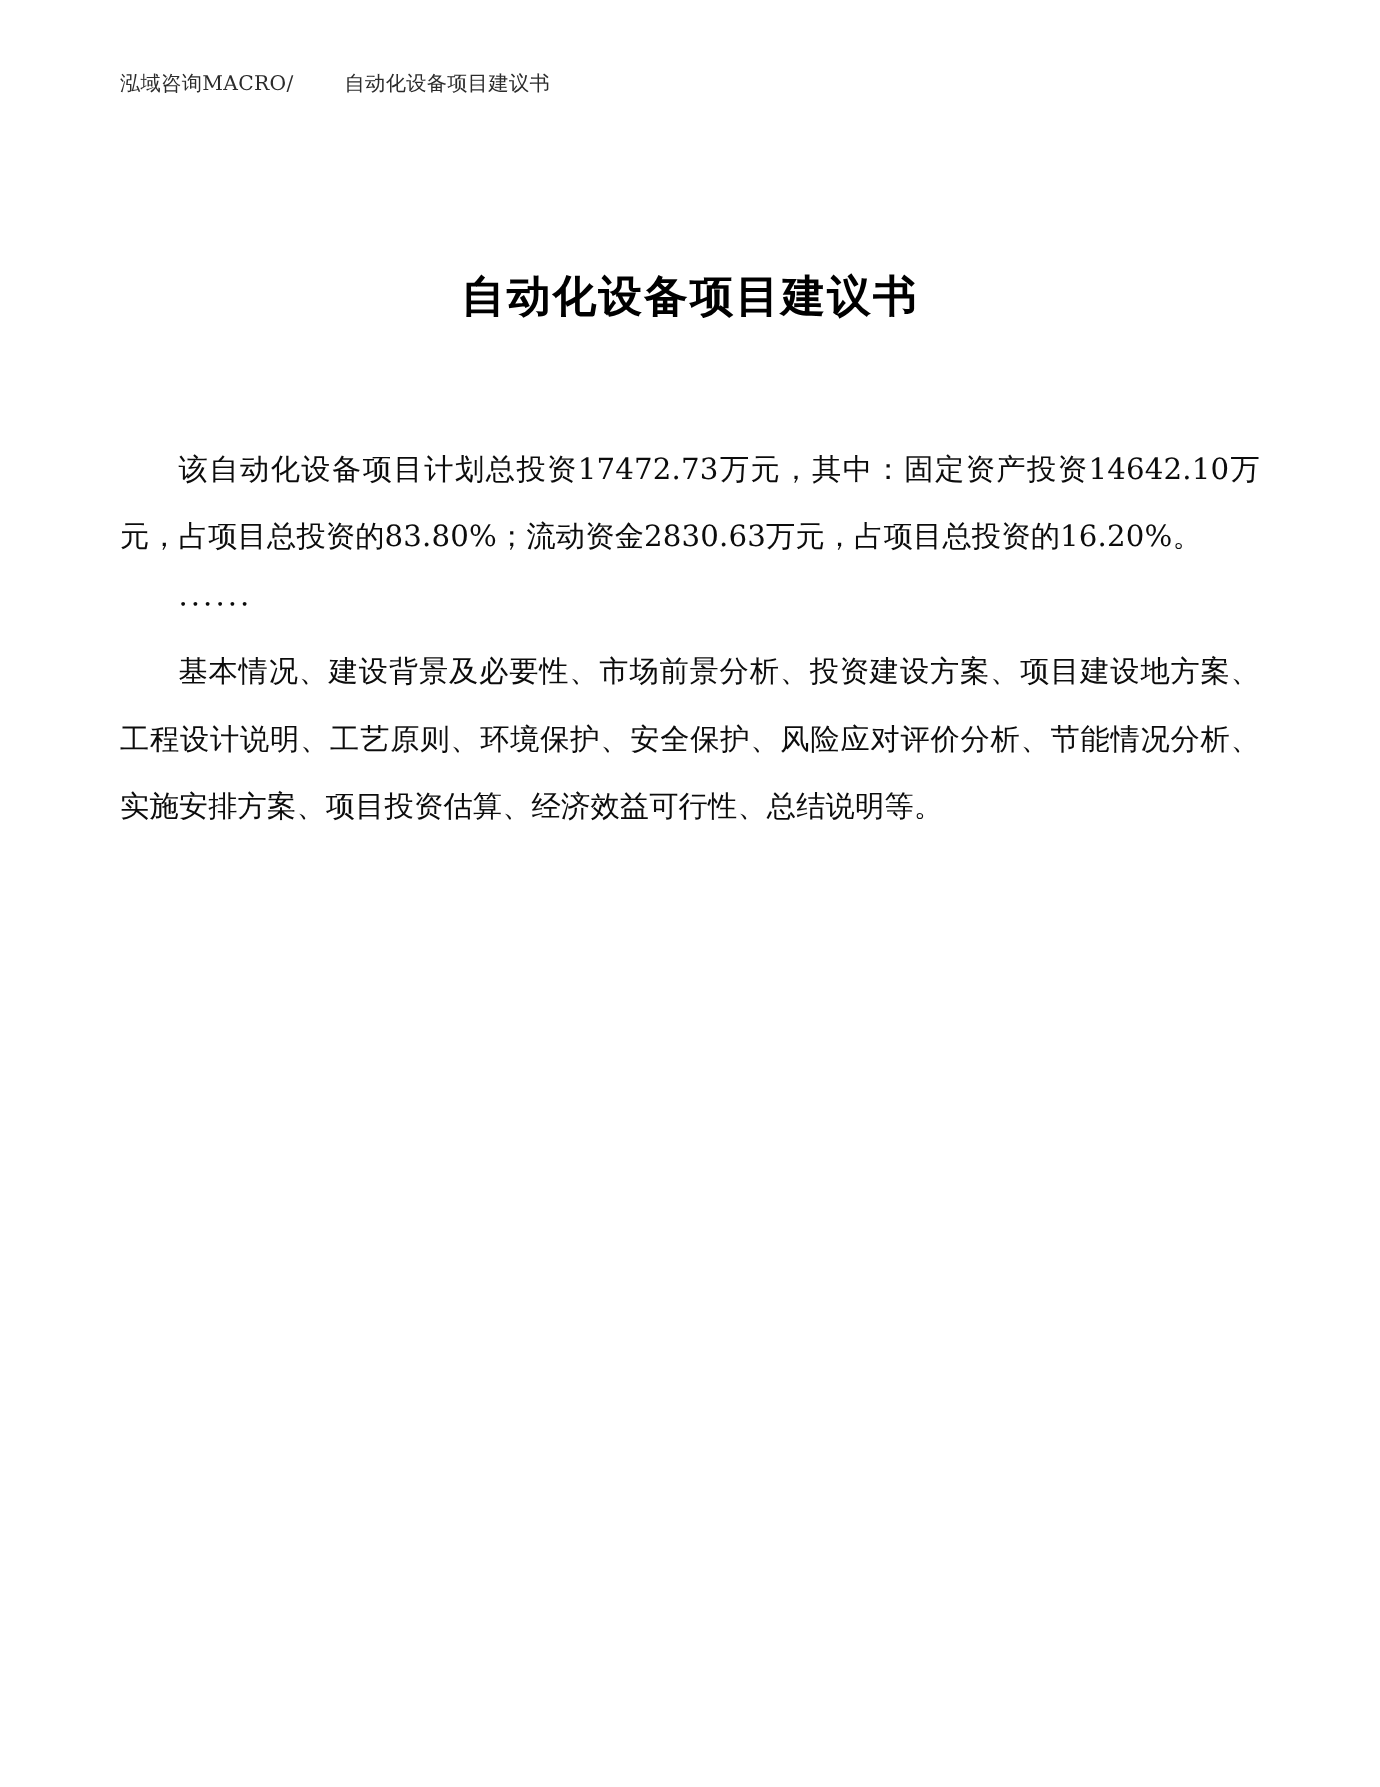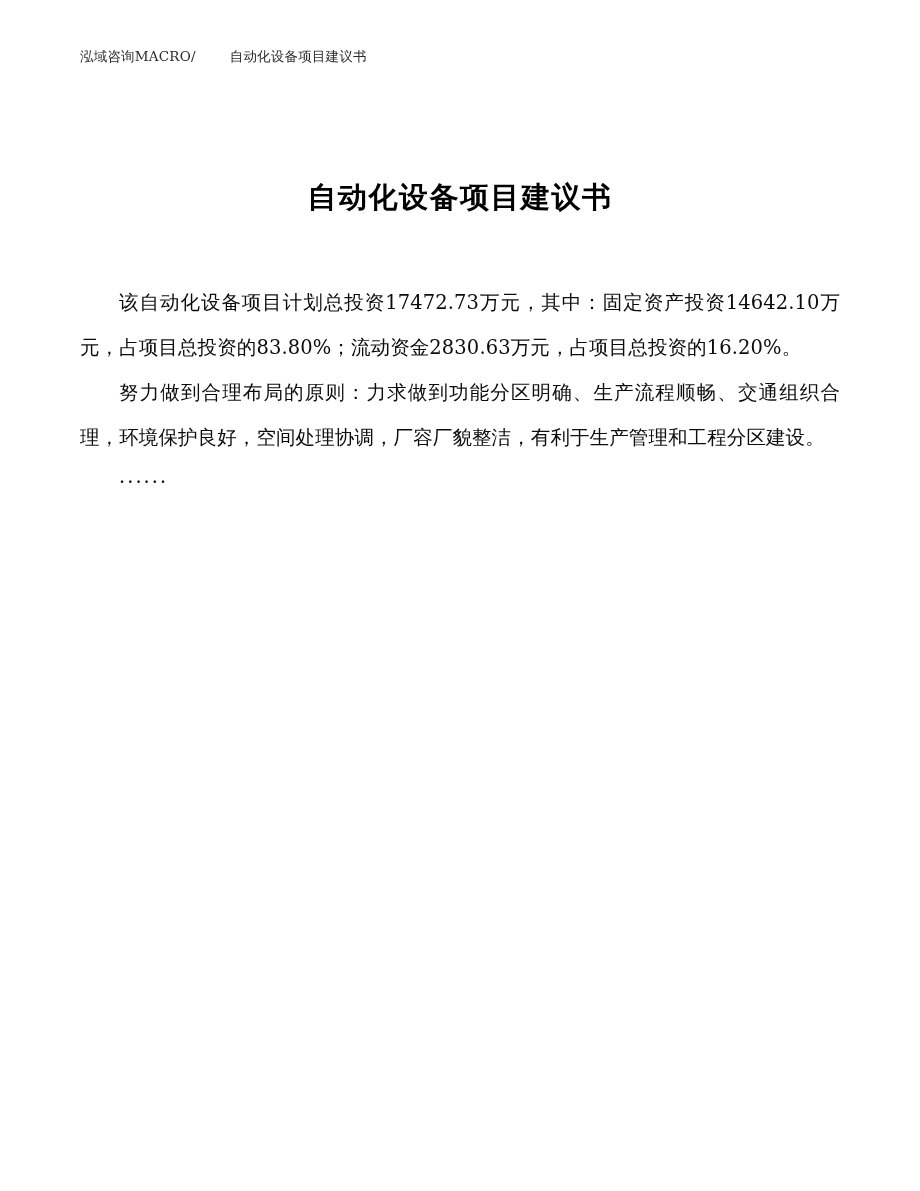--- a/index.html
+++ b/index.html
@@ -60,21 +60,21 @@
     font-size: 29px;
     font-weight: bold;
     letter-spacing: 1.5px;
     color: #000000;
     line-height: 1.3;
   }
 
   
   .doc-body {
     position: absolute;
-    top: 280px;
+    top: 290px;
     left: 80px;
     width: 760px;
   }
   .para {
     font-family: "DejaVu Serif", "Liberation Serif", serif;
     font-size: 19.5px;
     line-height: 45px;
     color: #0c0c0c;
     text-align: justify;
     text-justify: inter-ideograph;
@@ -100,17 +100,17 @@
   <div class="doc-header">
     <span class="hdr-org">泓域咨询MACRO/</span>
     <span class="hdr-gap"></span>
     <span class="hdr-title">自动化设备项目建议书</span>
   </div>
 
   <h1 class="doc-title">自动化设备项目建议书</h1>
 
   <div class="doc-body">
     <p class="para">该自动化设备项目计划总投资17472.73万元，其中：固定资产投资14642.10万元，占项目总投资的83.80%；流动资金2830.63万元，占项目总投资的16.20%。</p>
-    <p class="para">努力做到合理布局的原则：力求做到功能分区明确、生产流程顺畅、交通组织合理，环境保护良好，空间处理协调，厂容厂貌整洁，有利于生产管理和工程分区建设。</p>
     <p class="para ellipsis-line">······</p>
+    <p class="para">基本情况、建设背景及必要性、市场前景分析、投资建设方案、项目建设地方案、工程设计说明、工艺原则、环境保护、安全保护、风险应对评价分析、节能情况分析、实施安排方案、项目投资估算、经济效益可行性、总结说明等。</p>
   </div>
 
 </div>
 
 </body></html>

